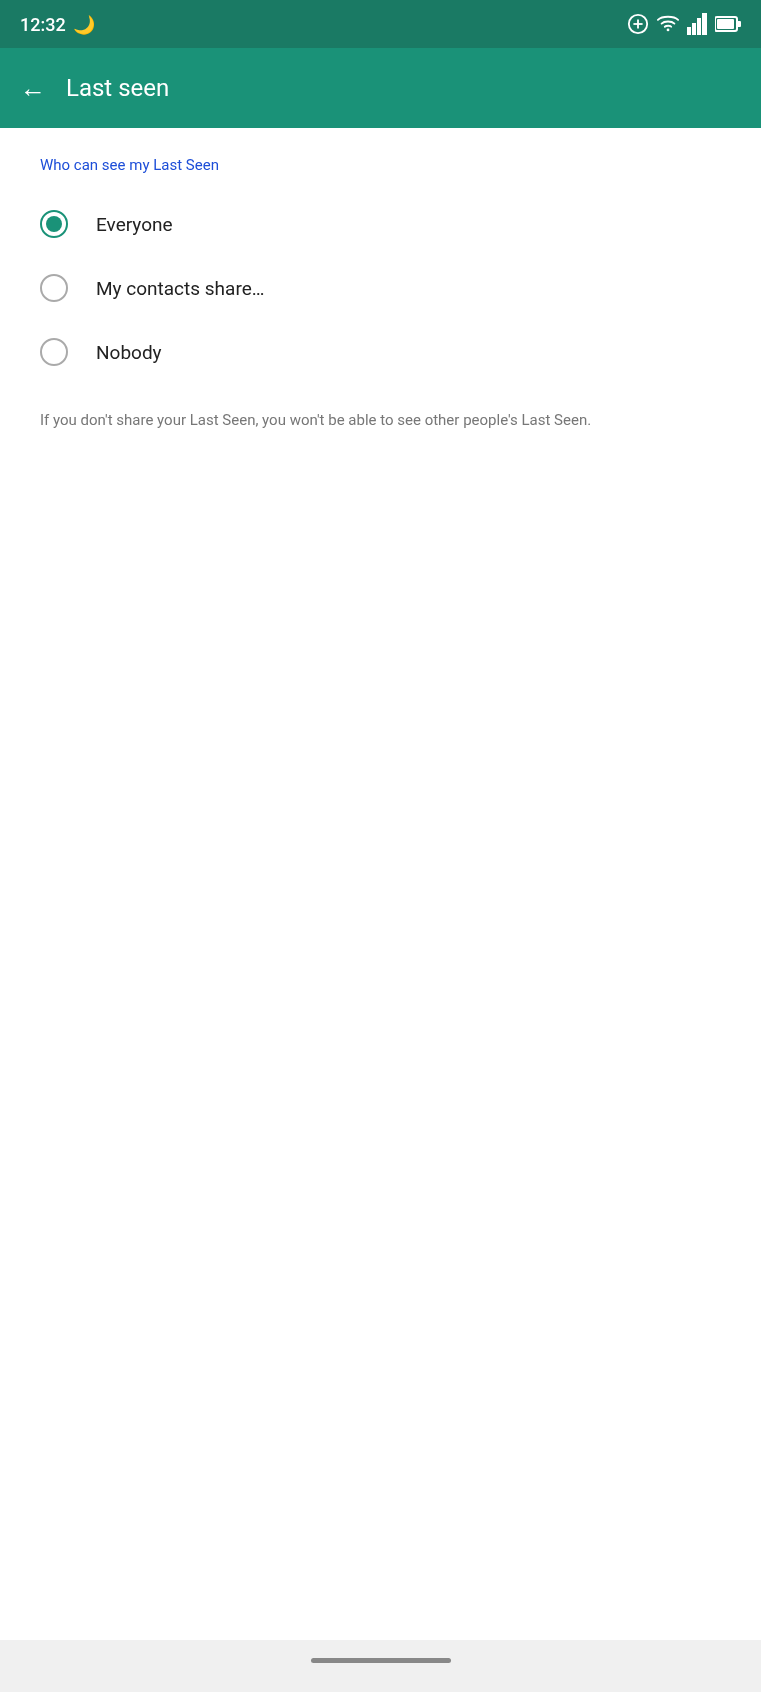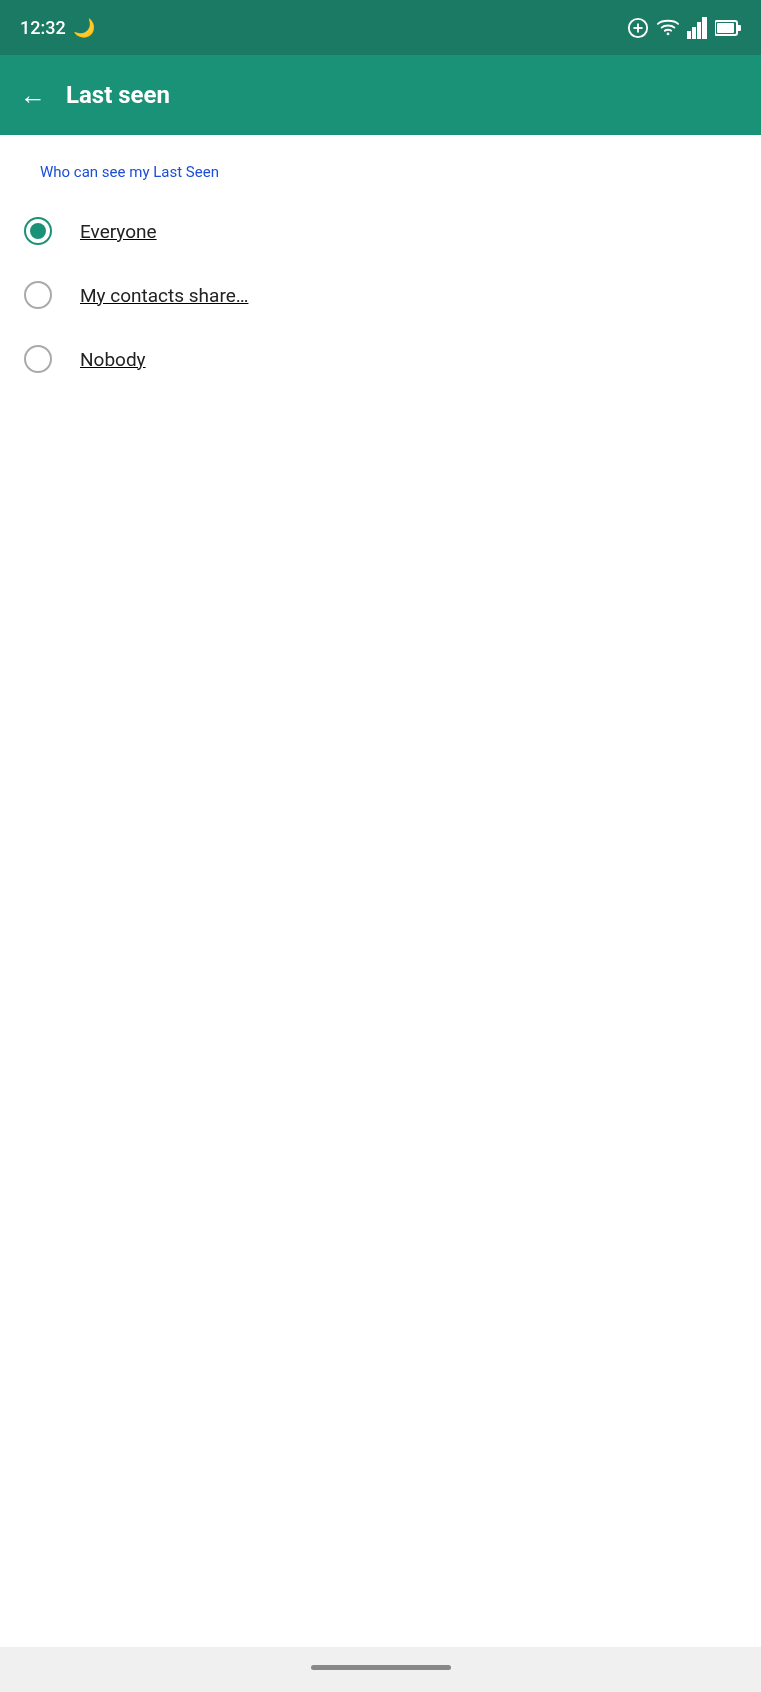--- a/index.html
+++ b/index.html
@@ -12,21 +12,21 @@
       width: 761px;
       min-height: 1692px;
       font-family: 'Roboto', Arial, sans-serif;
       background: #f0f0f0;
       position: relative;
     }
 
     
     .status-bar {
       background: #1a7a64;
-      height: 55px;
+      height: 48px;
       display: flex;
       align-items: center;
       justify-content: space-between;
       padding: 0 20px;
       gap: 12px;
     }
 
     .status-time {
       color: white;
       font-size: 18px;
@@ -58,43 +58,42 @@
 
     .back-arrow {
       color: white;
       font-size: 26px;
       cursor: pointer;
     }
 
     .app-bar-title {
       color: white;
       font-size: 24px;
-      font-weight: 700;
+      font-weight: 400;
     }
 
     
     .content {
       background: #ffffff;
       min-height: calc(1692px - 140px - 40px);
       padding: 28px 0 20px 0;
     }
 
     .section-label {
       color: #1d4ed8;
       font-size: 15px;
       padding: 0 0 18px 40px;
     }
 
     .radio-option {
       display: flex;
       align-items: center;
-      padding: 18px 24px;
+      padding: 18px 40px;
       cursor: pointer;
       gap: 28px;
-      text-decoration: underline;
     }
 
     .radio-circle {
       width: 28px;
       height: 28px;
       border-radius: 50%;
       border: 2px solid #aaa;
       flex-shrink: 0;
       display: flex;
       align-items: center;
@@ -198,18 +197,19 @@
   <div class="radio-option">
     <div class="radio-circle"></div>
     <span class="radio-label">My contacts share…</span>
   </div>
 
   <div class="radio-option">
     <div class="radio-circle"></div>
     <span class="radio-label">Nobody</span>
   </div>
 
+  <div class="info-text">If you don't share your Last Seen, you won't be able to see other people's Last Seen.</div>
 
 </div>
 
 <div class="bottom-bar">
   <div class="bottom-indicator"></div>
 </div>
 
 </body></html>

